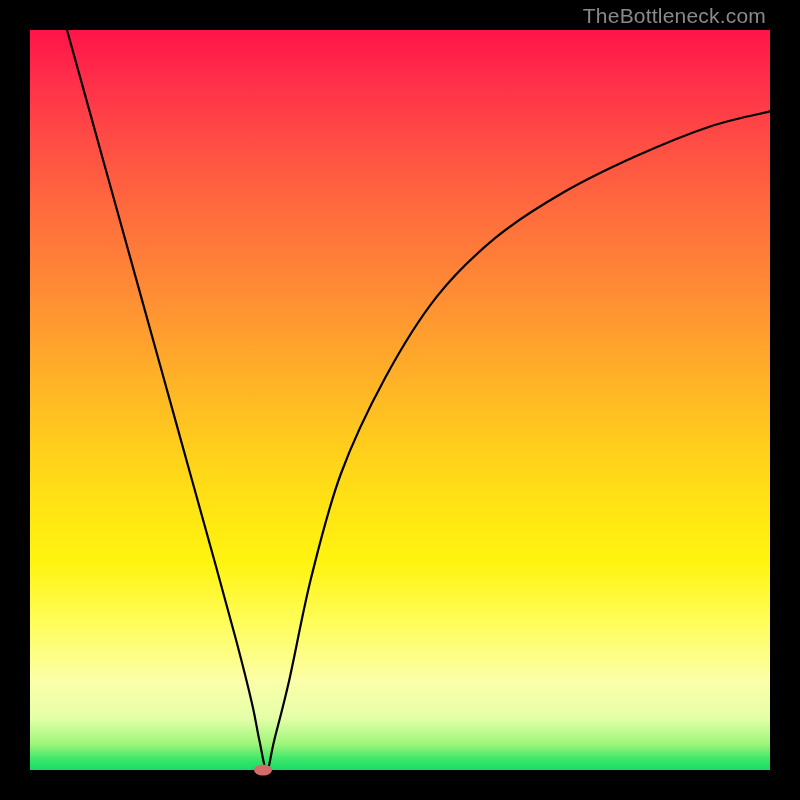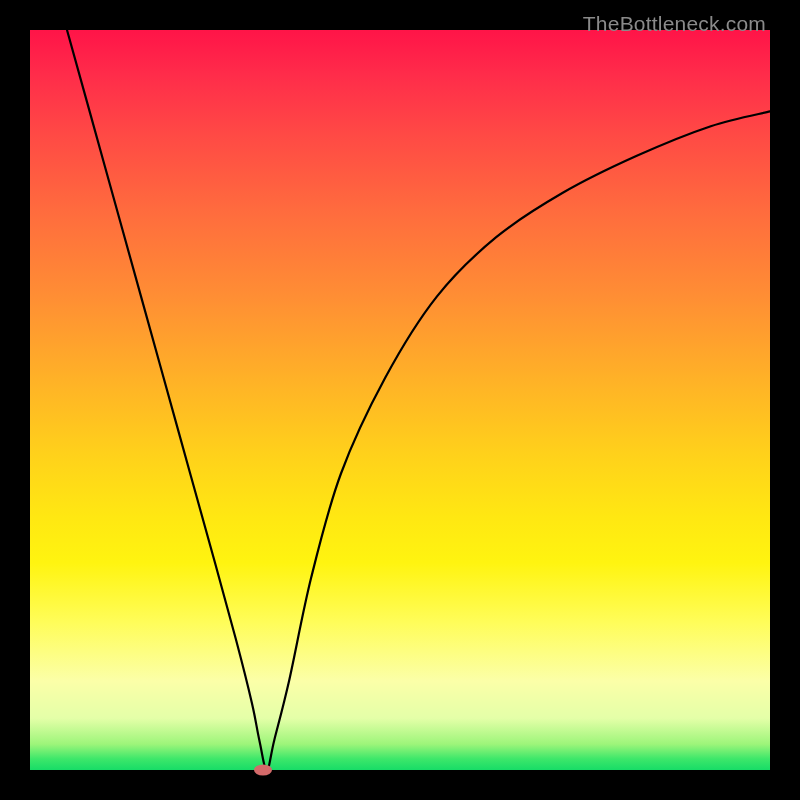--- a/index.html
+++ b/index.html
@@ -46,21 +46,20 @@
     );
   }
   .watermark {
     position: absolute;
     top: 4px;
     right: 34px;
     color: #8a8a8a;
     font-size: 21px;
     font-weight: 400;
     letter-spacing: 0.2px;
-    margin-top: 8px;
   }
   svg.curve {
     position: absolute;
     left: 30px;
     top: 30px;
     width: 740px;
     height: 740px;
     overflow: visible;
   }
   .marker {

